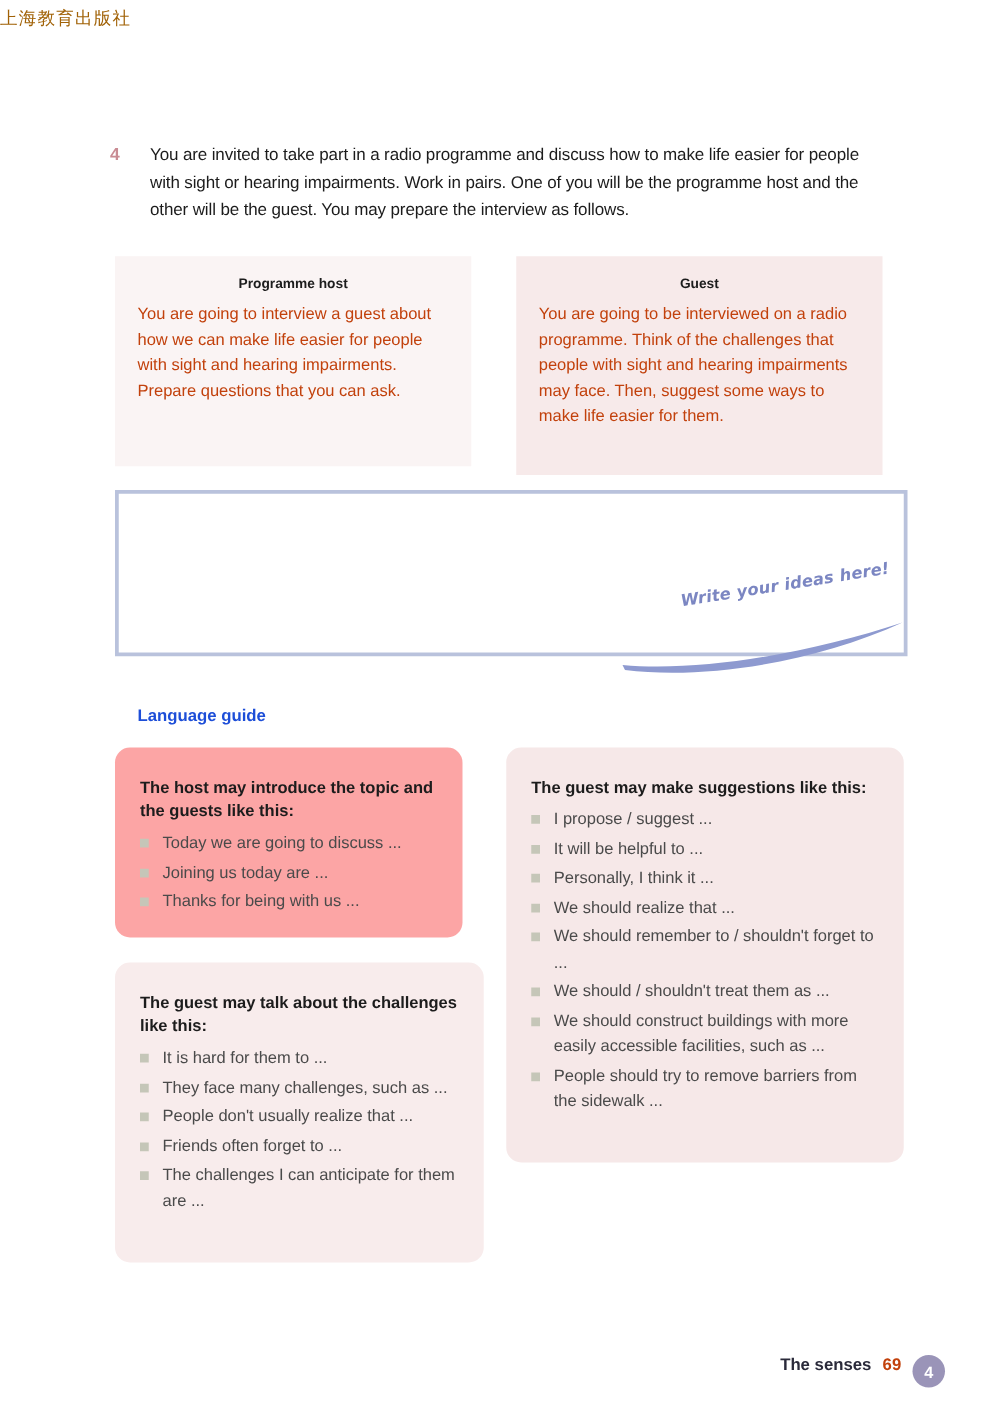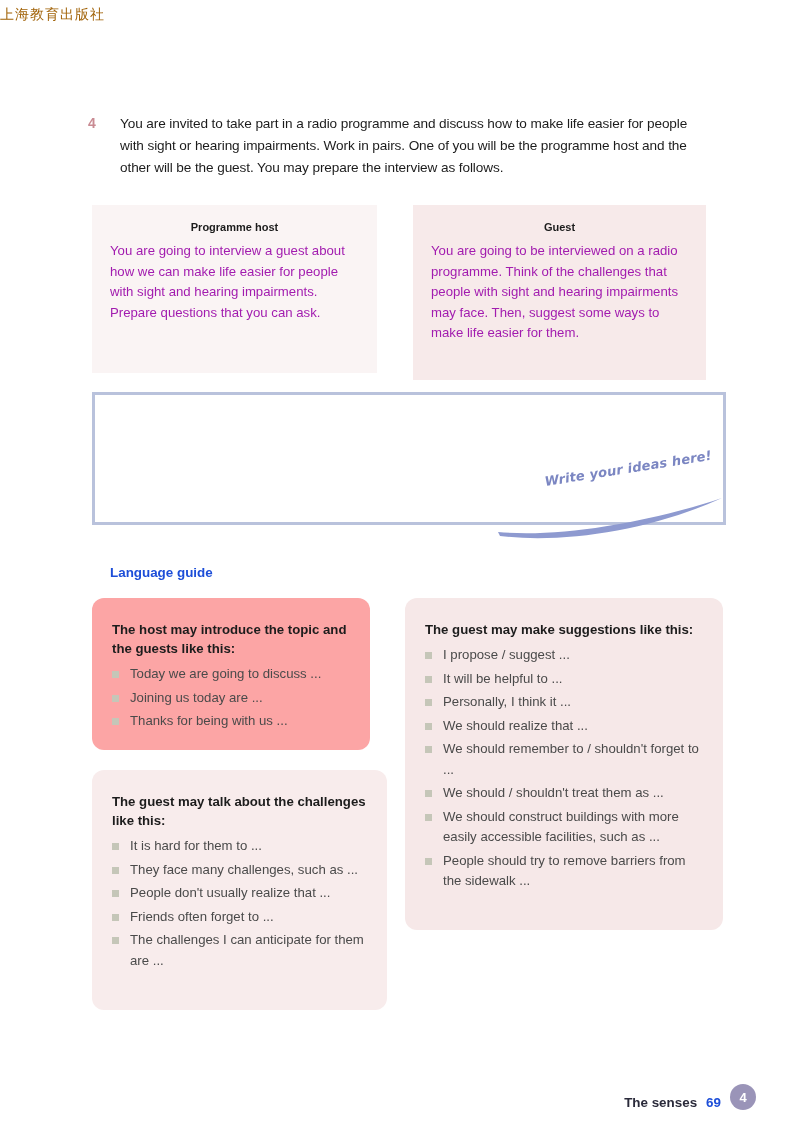--- a/index.html
+++ b/index.html
@@ -76,21 +76,21 @@
   .role-title {
     text-align: center;
     font-size: 11px;
     font-weight: bold;
     color: #1c1c1c;
     margin-bottom: 8px;
   }
   .role-body {
     font-size: 13.2px;
     line-height: 20.5px;
-    color: #a21caf;
+    color: #c2410c;
   }
 
   
   .answer-box {
     position: absolute;
     left: 92px;
     top: 392px;
     width: 634px;
     height: 133px;
     border: 3px solid #b9c2dc;
@@ -187,32 +187,32 @@
     background: #c5c6b8;
     display: block;
   }
 
   
   .footer {
     position: absolute;
     right: 44px;
     bottom: 22px;
     display: flex;
-    align-items: flex-end;
+    align-items: flex-start;
     gap: 9px;
   }
   .footer-title {
     font-size: 13.4px;
     font-weight: bold;
     color: #2a2a3a;
   }
   .footer-page {
     font-size: 13.4px;
     font-weight: bold;
-    color: #1d4ed8;
+    color: #c2410c;
   }
   .unit-badge {
     width: 26px;
     height: 26px;
     border-radius: 50%;
     background: #9a94b8;
     color: #ffffff;
     font-size: 13px;
     font-weight: bold;
     display: flex;

